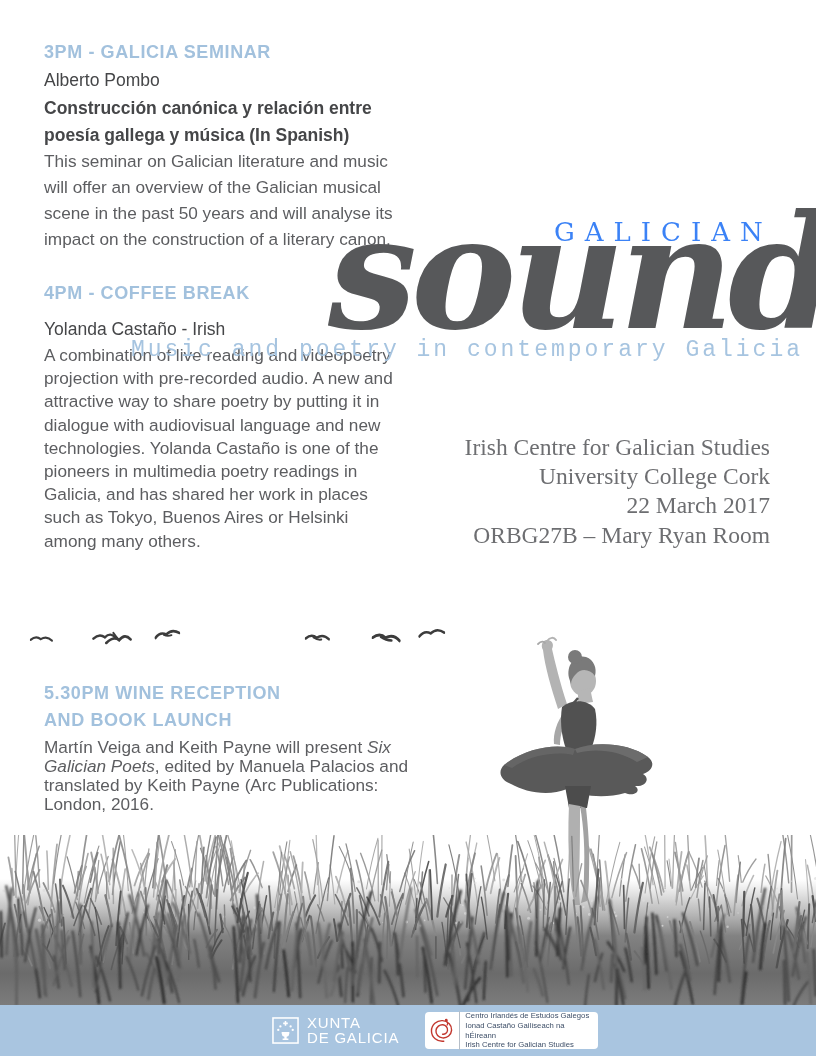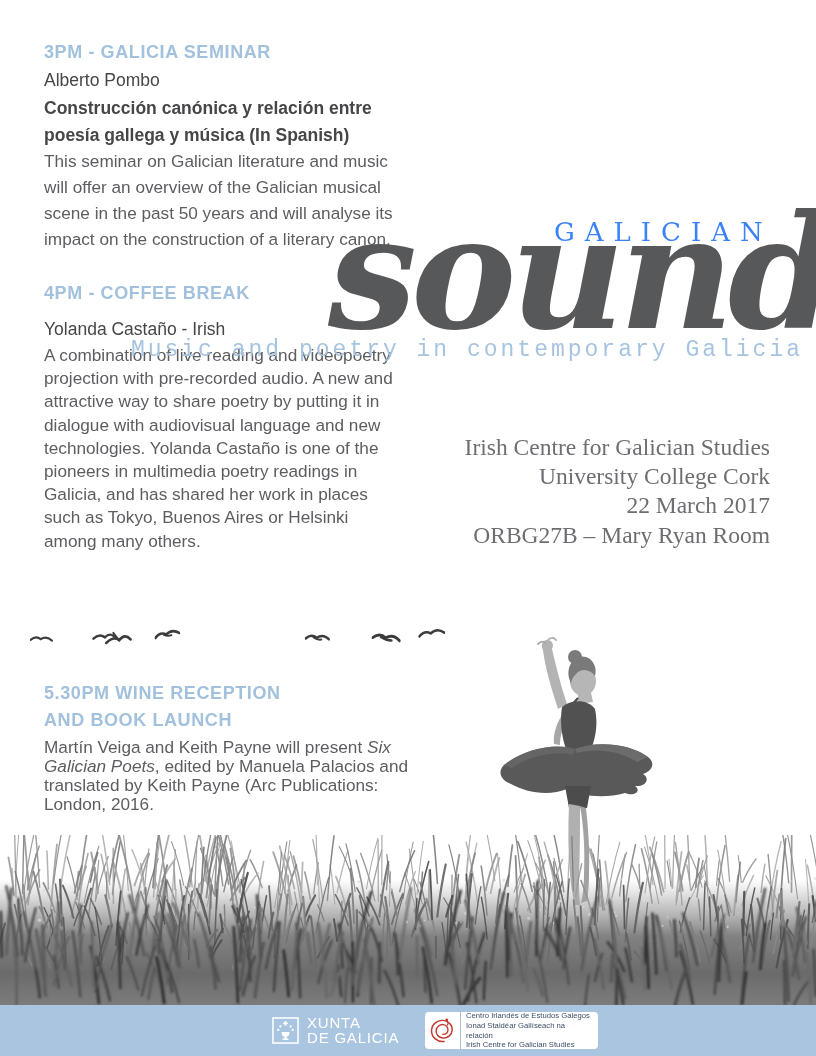--- a/index.html
+++ b/index.html
@@ -899,19 +899,19 @@
       </div>
     </div>
     <div class="icgs">
       <svg width="27" height="27" viewBox="0 0 32 32">
         <path d="M18 29 C10 30 3 24 3 16.5 C3 9 9.5 3.5 16.5 4 C23 4.5 28 9.5 27.5 15.5 C27 21.5 22 25.5 16.5 25 C11.5 24.5 8 20.5 8.5 16 C9 11.5 13 8.5 17 9 C20.5 9.5 23 12.5 22.5 16 C22 19 19.5 21 16.5 20.5" stroke="#c2372e" stroke-width="1.7" fill="none" stroke-linecap="round"></path>
         <circle cx="21" cy="3.5" r="1.7" fill="#c2372e"></circle>
         <path d="M21.5 5 C23 6.5 23 8 22 9.5" stroke="#c2372e" stroke-width="1.4" fill="none" stroke-linecap="round"></path>
       </svg>
       <div class="icgs-text">
         <span>Centro Irlandés de Estudos Galegos</span>
-        <span>Ionad Staidéar Gailíseach na relación</span>
+        <span>Ionad Castaño Gailíseach na hÉireann</span>
         <span>Irish Centre for Galician Studies</span>
       </div>
     </div>
   </footer>
 
 </div>
 
 </body></html>

